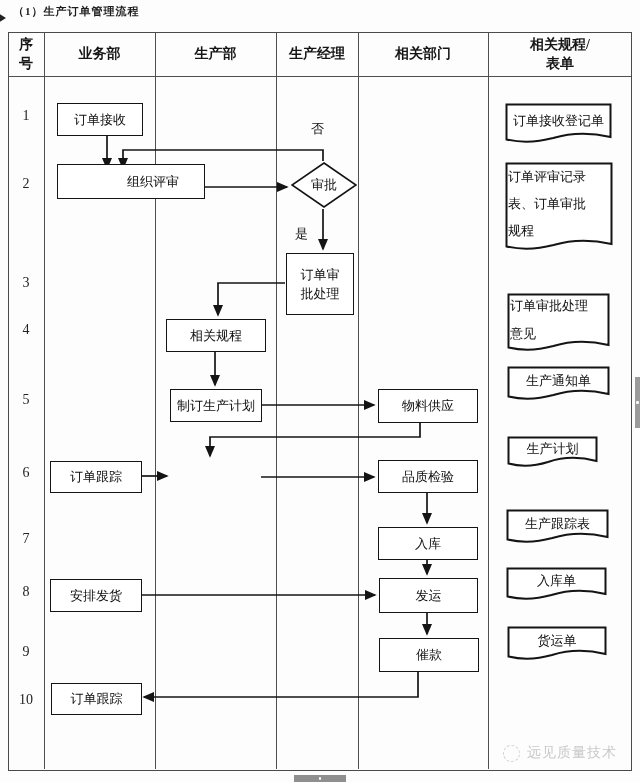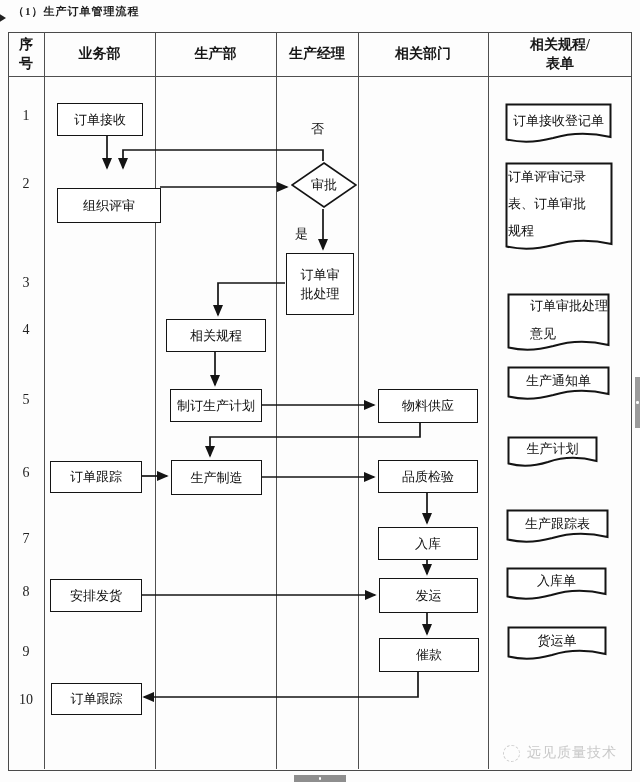--- a/index.html
+++ b/index.html
@@ -81,46 +81,45 @@
     <polyline points="261,477 374,477" fill="none" stroke="#141414" stroke-width="1.7" marker-end="url(#arrowhead)"></polyline>
     <polyline points="427,492 427,523" fill="none" stroke="#141414" stroke-width="1.7" marker-end="url(#arrowhead)"></polyline>
     <polyline points="427,559 427,574" fill="none" stroke="#141414" stroke-width="1.7" marker-end="url(#arrowhead)"></polyline>
     <polyline points="141,595 375,595" fill="none" stroke="#141414" stroke-width="1.7" marker-end="url(#arrowhead)"></polyline>
     <polyline points="427,612 427,634" fill="none" stroke="#141414" stroke-width="1.7" marker-end="url(#arrowhead)"></polyline>
     <polyline points="418,671 418,697 144,697" fill="none" stroke="#141414" stroke-width="1.7" marker-end="url(#arrowhead)"></polyline>
   </svg>
 
 <div id="flow-layer">
     <div class="node process" style="left: 57px; top: 103px; width: 84px; height: 31px;"><span class="node-label">订单接收</span></div>
-    <div class="node process" style="left: 57px; top: 188px; width: 102px; height: 33px;"><span class="node-label">组织评审</span></div>
+    <div class="node process" style="left: 57px; top: 164px; width: 102px; height: 33px; padding-left: 44px;"><span class="node-label">组织评审</span></div>
     <div class="node decision" style="left: 291px; top: 162px; width: 66px; height: 46px;"><svg width="66" height="46" viewBox="0 0 66 46" class="shape">
         <polygon points="33,1 65,23 33,45 1,23" stroke-width="1.6" fill="#fff" stroke="#141414"></polygon>
       </svg><span class="node-label">审批</span></div>
     <div class="node process" style="left: 286px; top: 253px; width: 66px; height: 60px;"><span class="node-label">订单审
 批处理</span></div>
     <div class="node process" style="left: 166px; top: 319px; width: 98px; height: 31px;"><span class="node-label">相关规程</span></div>
     <div class="node process" style="left: 170px; top: 389px; width: 90px; height: 31px;"><span class="node-label">制订生产计划</span></div>
     <div class="node process" style="left: 378px; top: 389px; width: 98px; height: 32px;"><span class="node-label">物料供应</span></div>
     <div class="node process" style="left: 50px; top: 461px; width: 90px; height: 30px;"><span class="node-label">订单跟踪</span></div>
-    <div class="node process" style="left: 171px; top: 460px; width: 89px; height: 33px;"><span class="node-label">生产制造</span></div>
     <div class="node process" style="left: 378px; top: 460px; width: 98px; height: 31px;"><span class="node-label">品质检验</span></div>
     <div class="node process" style="left: 378px; top: 527px; width: 98px; height: 31px;"><span class="node-label">入库</span></div>
     <div class="node process" style="left: 50px; top: 579px; width: 90px; height: 31px;"><span class="node-label">安排发货</span></div>
     <div class="node process" style="left: 379px; top: 578px; width: 97px; height: 33px;"><span class="node-label">发运</span></div>
     <div class="node process" style="left: 379px; top: 638px; width: 98px; height: 32px;"><span class="node-label">催款</span></div>
     <div class="node process" style="left: 51px; top: 683px; width: 89px; height: 30px;"><span class="node-label">订单跟踪</span></div>
     <div class="node document" style="left: 505px; top: 103px; width: 107px; height: 42px;"><svg width="107" height="42" viewBox="0 0 107 42" class="shape">
         <path d="M1.5,1.5 L105.5,1.5 L105.5,34 Q74.89999999999999,27 48.15,35 Q23.54,41.5 1.5,36.5 Z" stroke-width="2" fill="#fff" stroke="#141414"></path>
       </svg><span class="node-label">订单接收登记单</span></div>
     <div class="node document left" style="left: 505px; top: 162px; width: 108px; height: 90px;"><svg width="108" height="90" viewBox="0 0 108 90" class="shape">
         <path d="M1.5,1.5 L106.5,1.5 L106.5,82 Q75.6,75 48.6,83 Q23.76,89.5 1.5,84.5 Z" stroke-width="2" fill="#fff" stroke="#141414"></path>
       </svg><span class="node-label">订单评审记录
 表、订单审批
 规程</span></div>
-    <div class="node document left" style="left: 507px; top: 293px; width: 99px; height: 60px; padding-left: 20px;"><svg width="103" height="60" viewBox="0 0 103 60" class="shape">
+    <div class="node document left" style="left: 507px; top: 293px; width: 99px; height: 60px;"><svg width="103" height="60" viewBox="0 0 103 60" class="shape">
         <path d="M1.5,1.5 L101.5,1.5 L101.5,52 Q72.1,45 46.35,53 Q22.66,59.5 1.5,54.5 Z" stroke-width="2" fill="#fff" stroke="#141414"></path>
       </svg><span class="node-label">订单审批处理
 意见</span></div>
     <div class="node document" style="left: 507px; top: 366px; width: 103px; height: 36px;"><svg width="103" height="36" viewBox="0 0 103 36" class="shape">
         <path d="M1.5,1.5 L101.5,1.5 L101.5,28 Q72.1,21 46.35,29 Q22.66,35.5 1.5,30.5 Z" stroke-width="2" fill="#fff" stroke="#141414"></path>
       </svg><span class="node-label">生产通知单</span></div>
     <div class="node document" style="left: 507px; top: 436px; width: 91px; height: 33px;"><svg width="91" height="33" viewBox="0 0 91 33" class="shape">
         <path d="M1.5,1.5 L89.5,1.5 L89.5,25 Q63.699999999999996,18 40.95,26 Q20.02,32.5 1.5,27.5 Z" stroke-width="2" fill="#fff" stroke="#141414"></path>
       </svg><span class="node-label">生产计划</span></div>
     <div class="node document" style="left: 506px; top: 509px; width: 103px; height: 36px;"><svg width="103" height="36" viewBox="0 0 103 36" class="shape">

